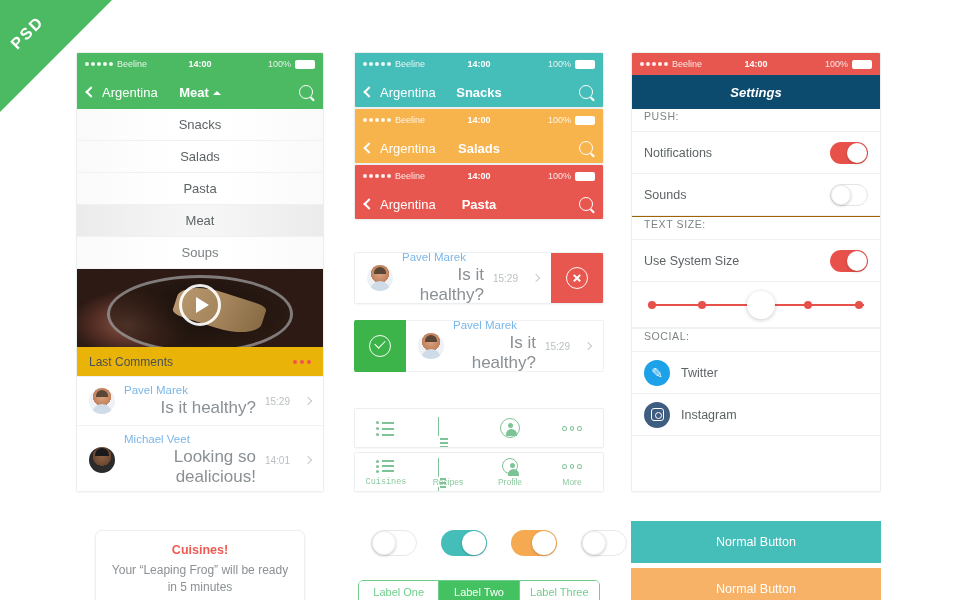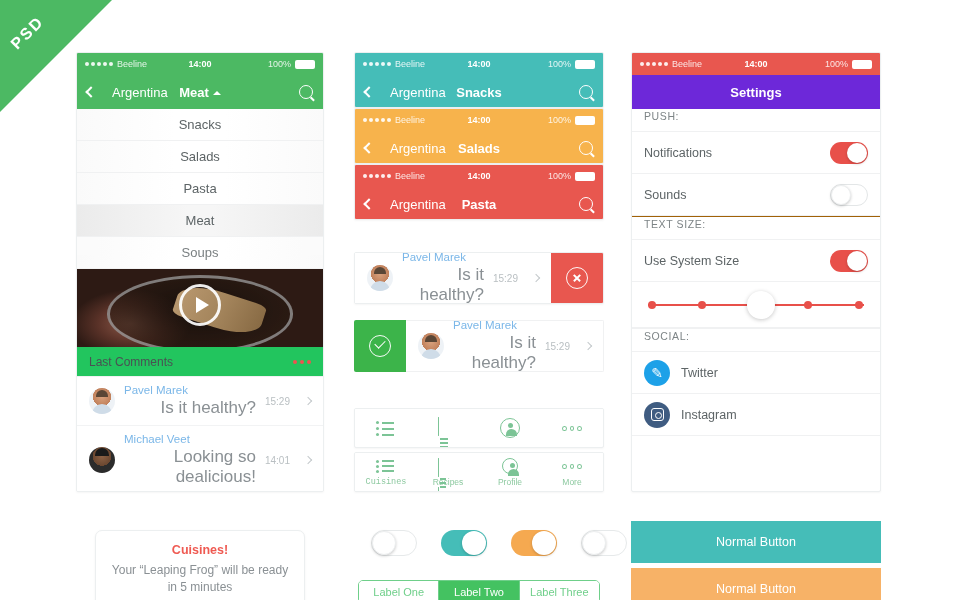--- a/index.html
+++ b/index.html
@@ -45,21 +45,21 @@
   .dots i { width:4px; height:4px; border-radius:50%; background: rgba(255,255,255,0.9); display:block; }
   .sb-mid { font-weight: bold; font-size:9px; color:#fff; }
   .sb-right { flex:1; display:flex; align-items:center; justify-content:flex-end; gap:4px; }
   .batt { width:20px; height:9px; border-radius:2px; background:#fff; }
 
   
   .navbar {
     height: 34px; display:flex; align-items:center; padding: 0 10px;
     color:#fff; position: relative;
   }
-  .nav-back { display:flex; align-items:center; gap:17px; font-size:13px; color:#fff; }
+  .nav-back { display:flex; align-items:center; gap:7px; font-size:13px; color:#fff; }
   .chev-left {
     width:8px; height:8px; border-left:2px solid #fff; border-bottom:2px solid #fff;
     transform: rotate(45deg); display:inline-block;
   }
   .nav-title {
     position:absolute; left:0; right:0; text-align:center;
     font-size:13px; font-weight:bold; color:#fff; pointer-events:none;
   }
   .nav-title .caret {
     display:inline-block; width:0;height:0;
@@ -110,21 +110,21 @@
   .play-btn::after {
     content:''; width:0;height:0; margin-left:4px;
     border-top:8px solid transparent; border-bottom:8px solid transparent;
     border-left:13px solid #fff;
   }
 
   
   .sec-head {
     height:30px; display:flex; align-items:center; padding:0 12px;
     font-size:12px; color:#4a5153; border-bottom:1px solid #f0f1f2;
-    background:#22c55e;
+    background:#eab308;
   }
   .sec-head .more { margin-left:auto; display:flex; gap:3px; }
   .sec-head .more i { width:4px;height:4px;border-radius:50%;background:#ef5350;display:block; }
 
   .crow {
     display:flex; align-items:center; gap:9px; padding:7px 12px;
     border-bottom:1px solid #f2f3f4; background:#fff; min-height:42px;
   }
   .avatar {
     width:26px; height:26px; border-radius:50%; flex:0 0 26px;
@@ -558,21 +558,21 @@
             <i></i>
           </span>
         <span>Beeline</span>
       </div>
       <div class="sb-mid">14:00</div>
       <div class="sb-right">
         <span>100%</span>
         <span class="batt"></span>
       </div>
     </div>
-    <div class="navbar" style="background:#6d28d9;">
+    <div class="navbar" style="background:#0c4a6e;font-style:italic;">
       <div class="nav-title">Settings</div>
     </div>
 
     <div class="grp-label">PUSH:</div>
 
     <div class="set-row">
       <span class="rlabel">Notifications</span>
       <span class="switch on">
           <span class="knob"></span>
         </span>

